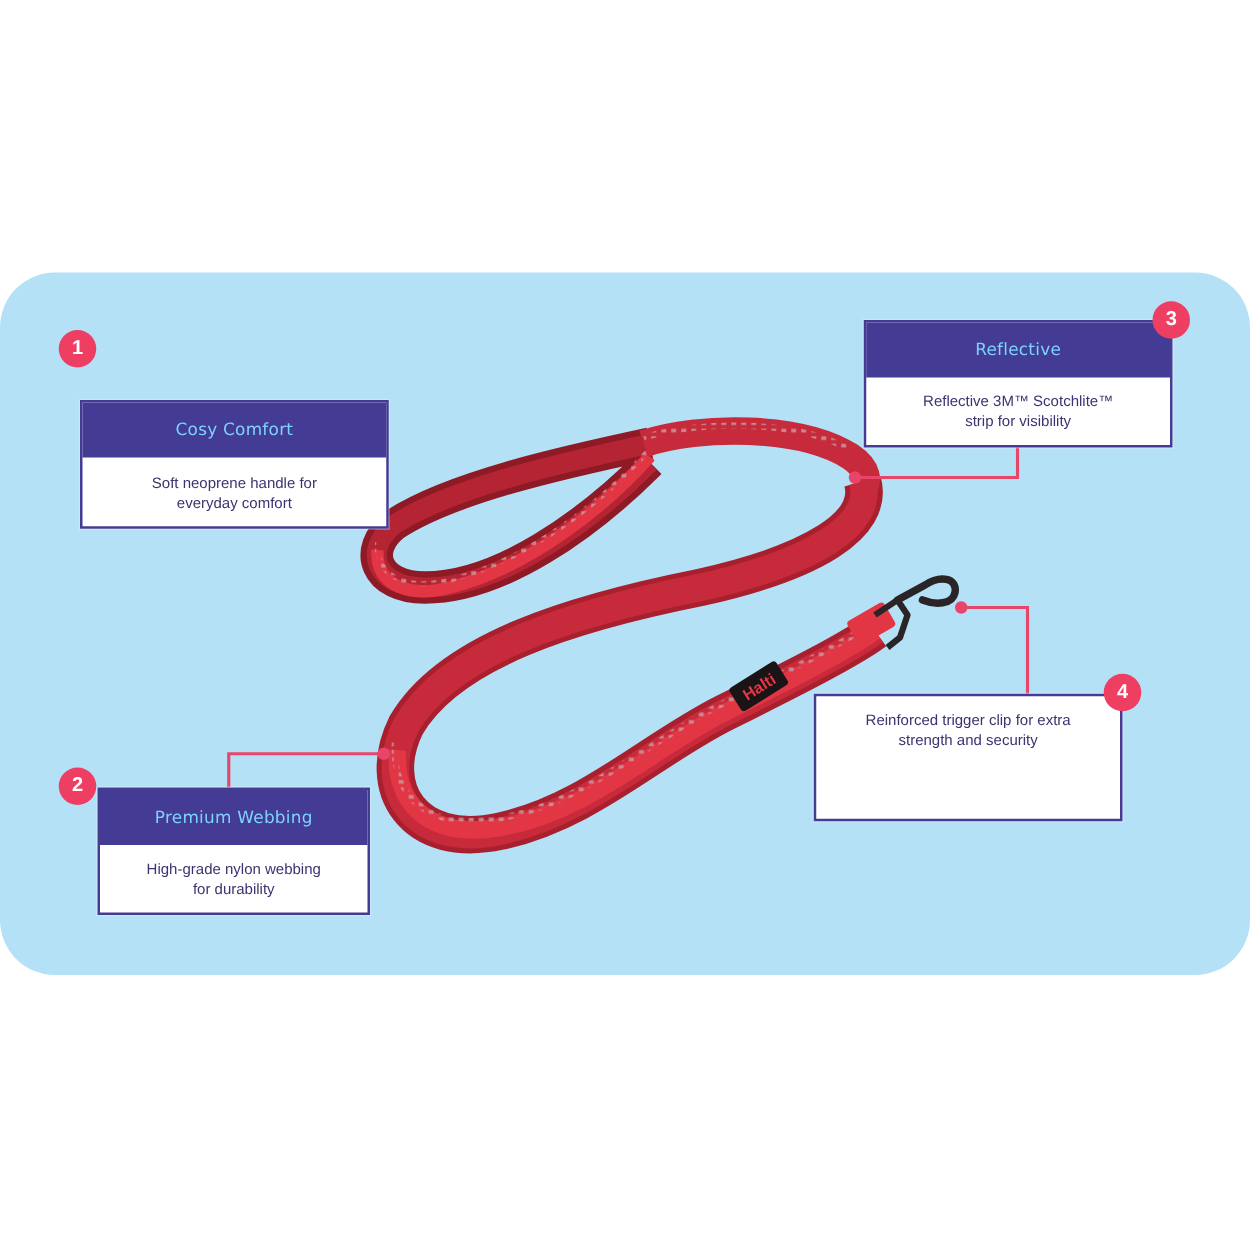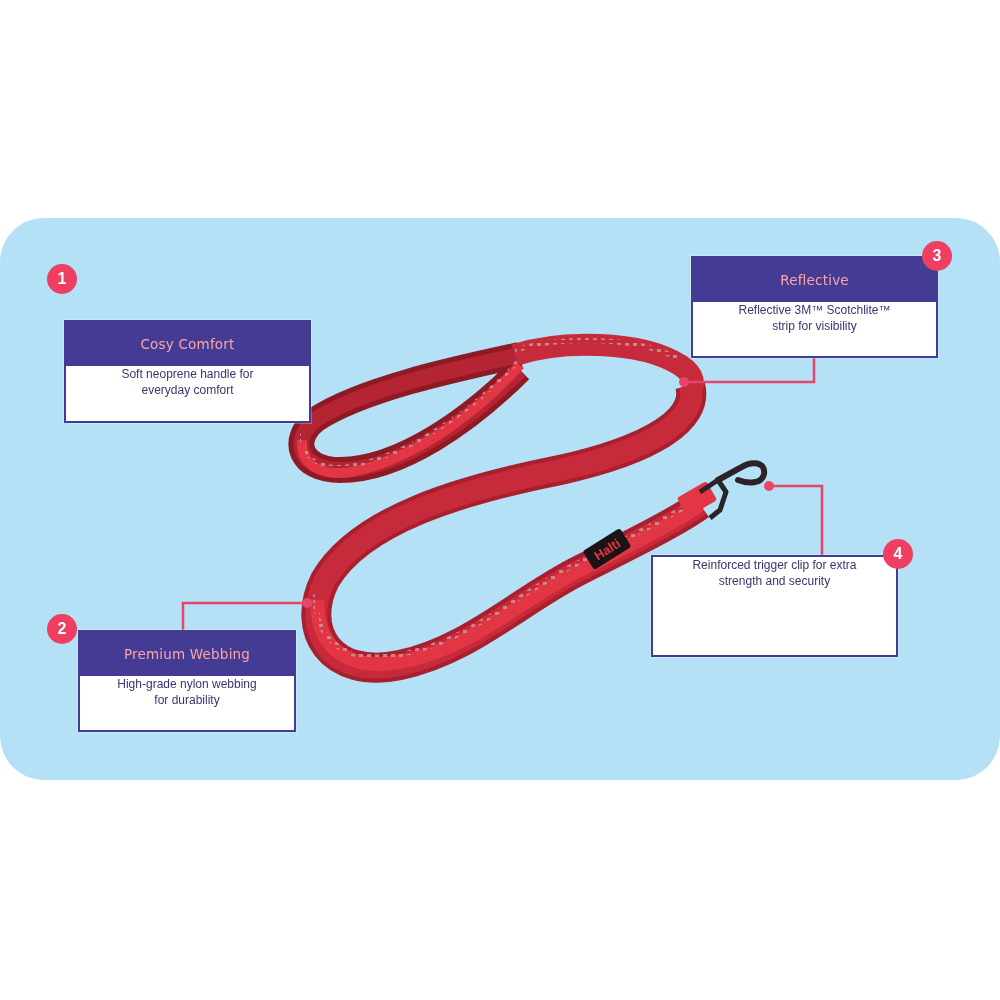--- a/index.html
+++ b/index.html
@@ -12,27 +12,27 @@
     }
 
     .leash-svg { position: absolute; left: 0; top: 0; width: 1000px; height: 1000px; }
 
     .feature-box {
       position: absolute; background: #ffffff;
       border: 2px solid #433b94;
       box-shadow: 0 0 0 1px rgba(255,255,255,0.25);
     }
     .feature-header {
-      background: #433b94; color: #fca5a5; text-align: center;
+      background: #433b94; color: #7dd3fc; text-align: center;
       font-size: 13.5px; font-weight: 500; letter-spacing: 0.2px;
       display: flex; align-items: center; justify-content: center;
     }
     .feature-body {
       color: #3b3470; text-align: center; font-size: 12px; line-height: 16px;
-      display: flex; justify-content: center; padding: 0 10px;
+      display: flex; align-items: center; justify-content: center; padding: 0 10px;
       font-family: "Liberation Sans", sans-serif;
     }
     .badge {
       position: absolute; width: 30px; height: 30px; border-radius: 50%;
       background: #ee3e62; color: #ffffff; font-weight: bold; font-size: 16px;
       display: flex; align-items: center; justify-content: center;
       font-family: "Liberation Sans", sans-serif;
     }
 
     #box1 { left: 64px; top: 280px; width: 247px; height: 103px; margin-top: 40px; }

